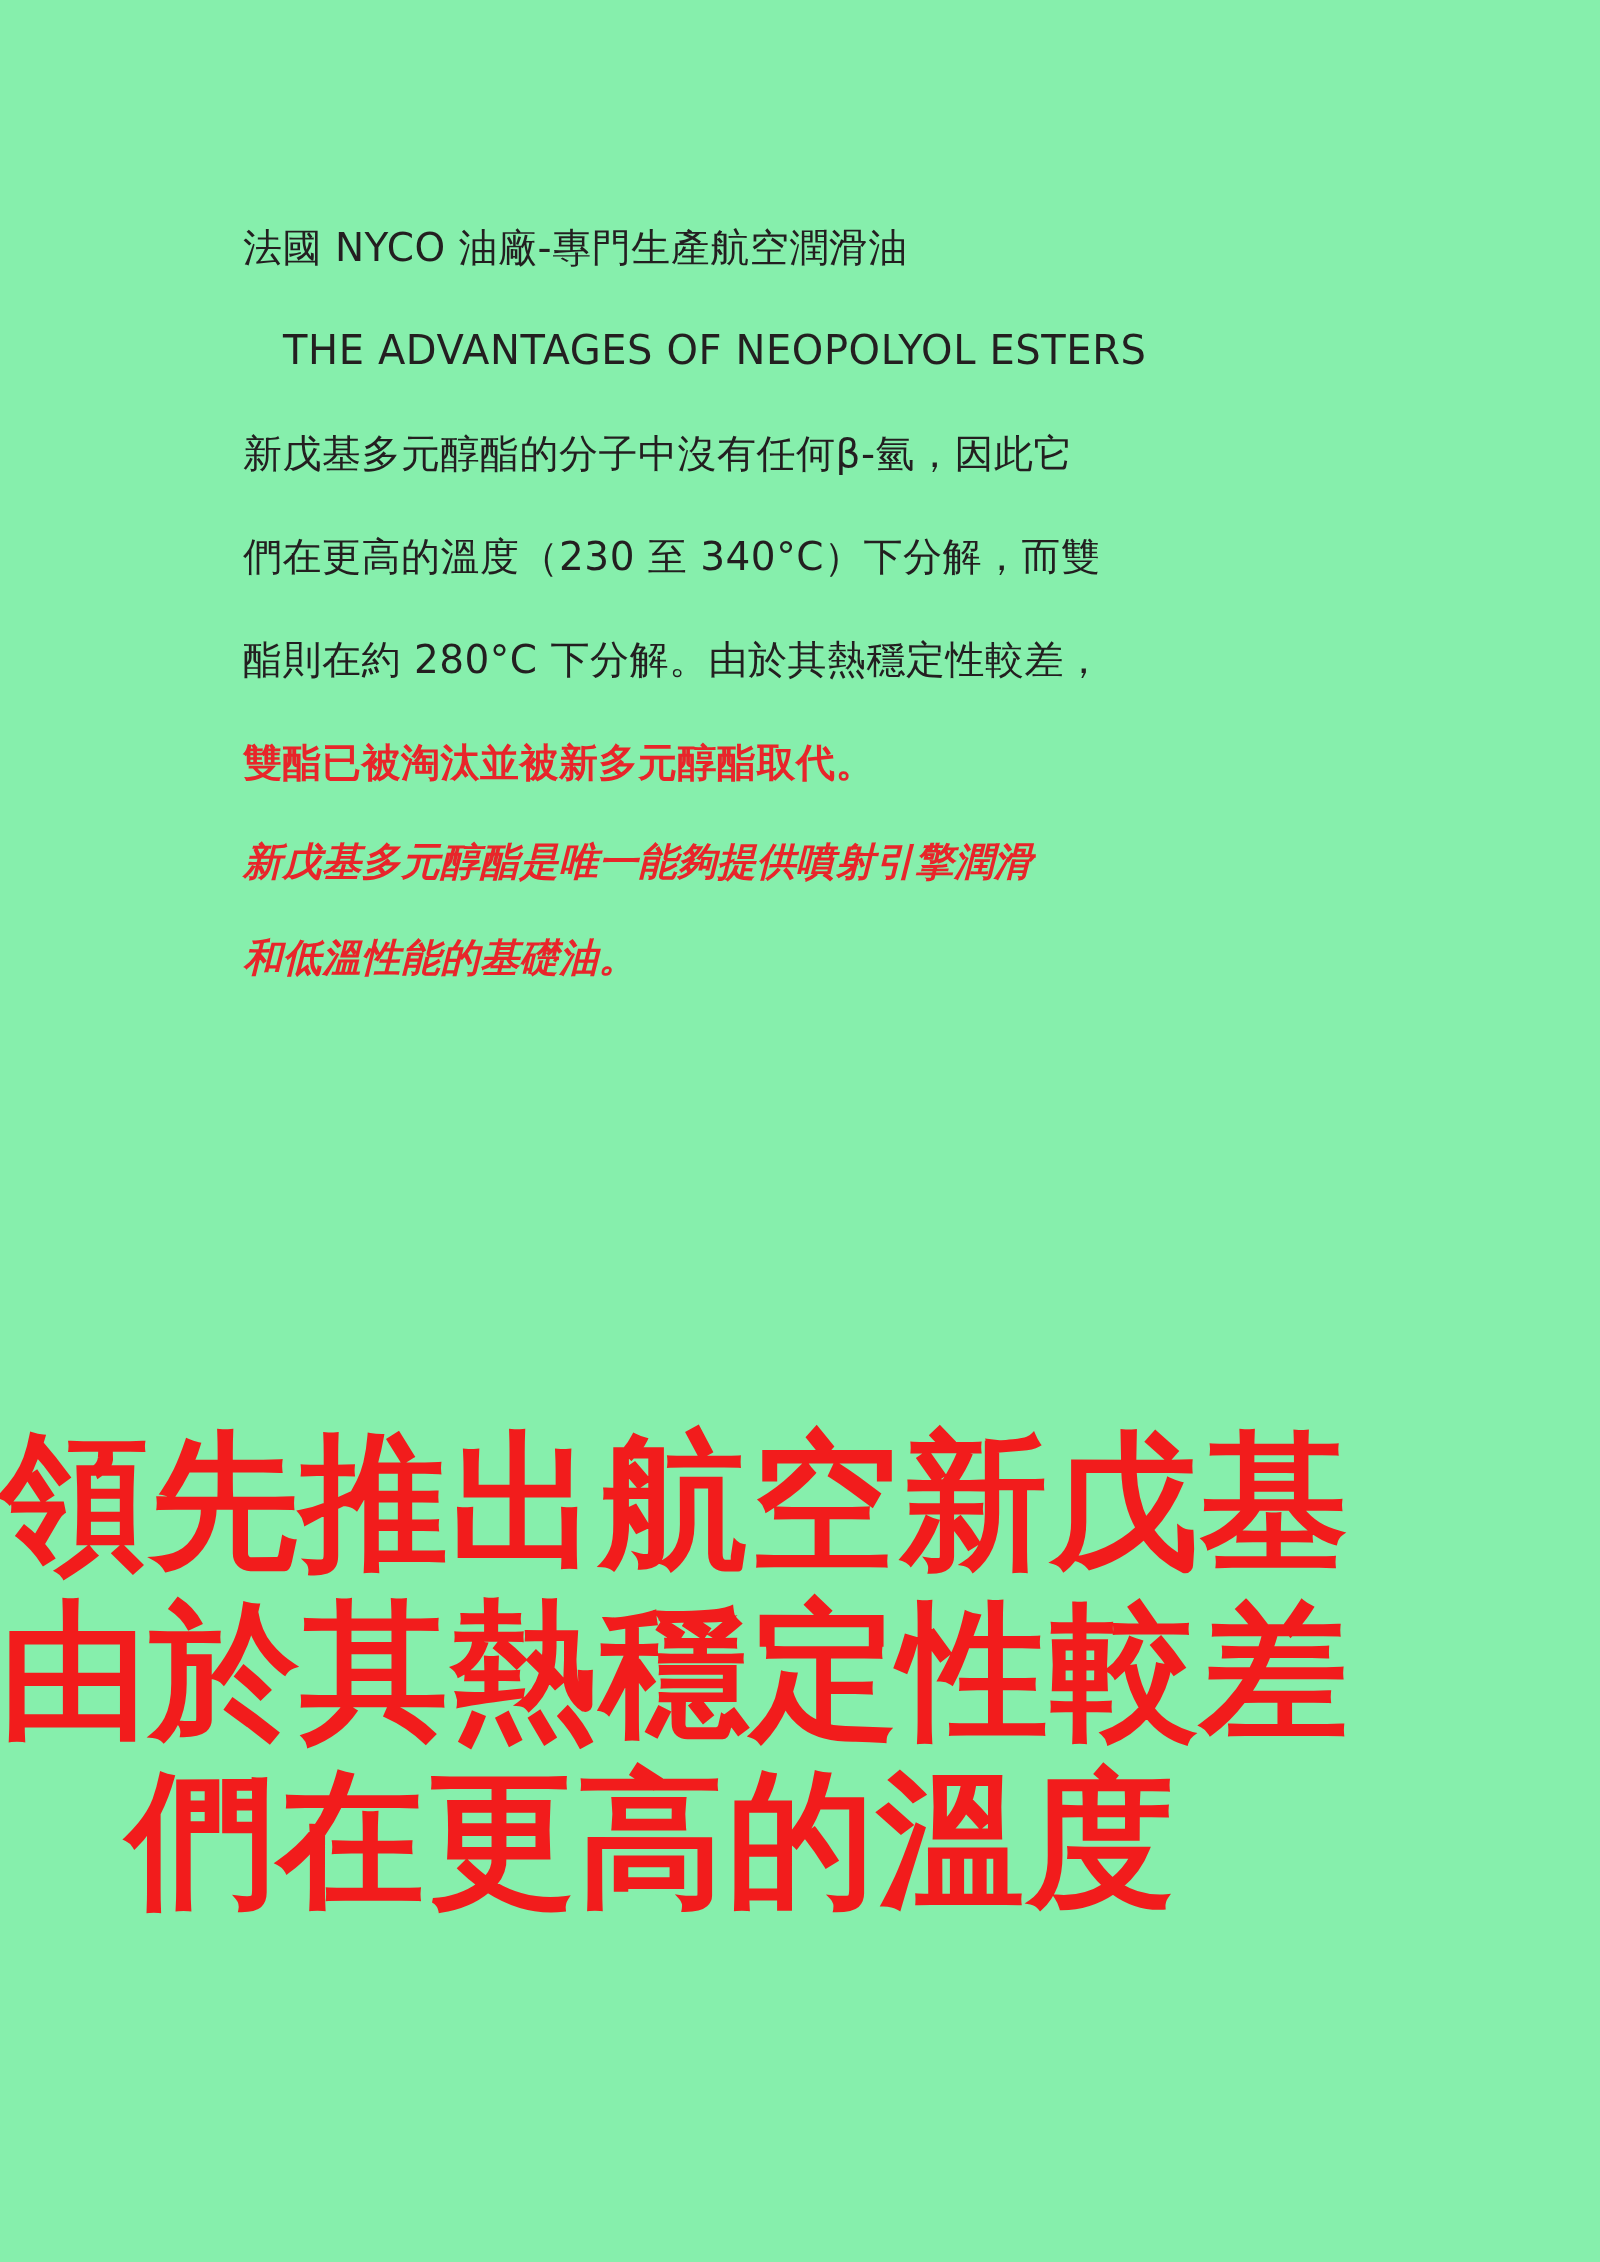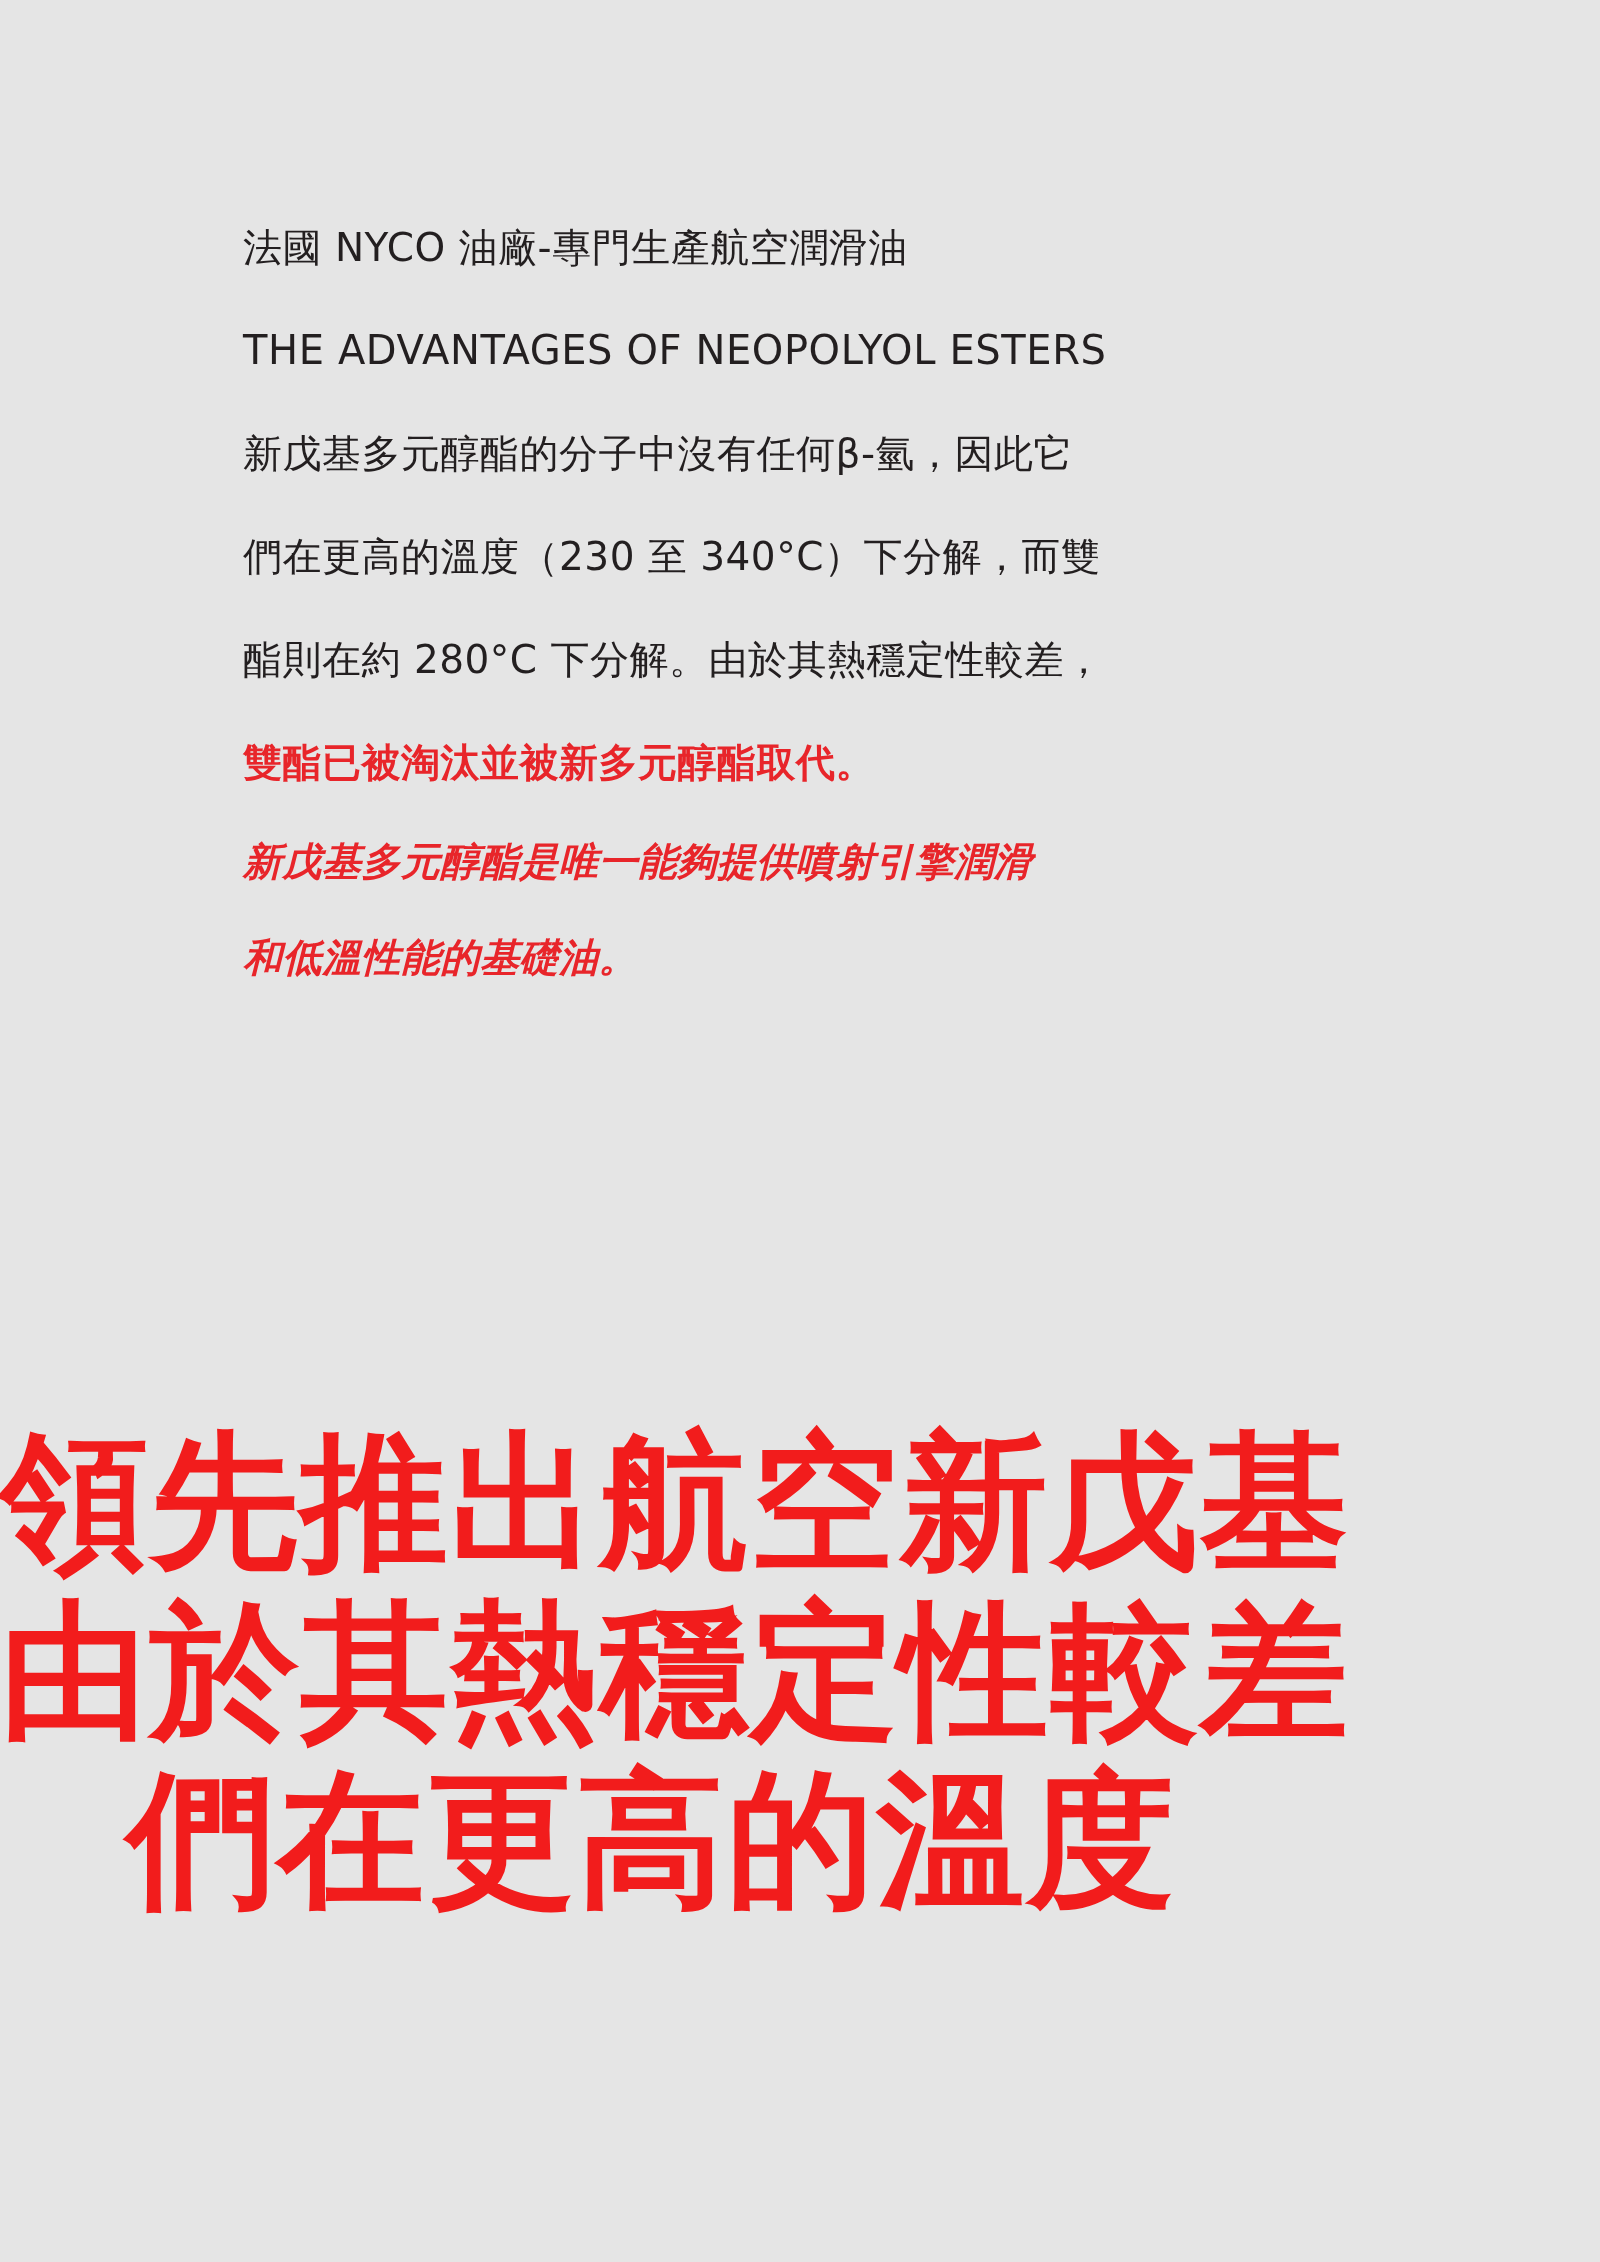--- a/index.html
+++ b/index.html
@@ -11,21 +11,21 @@
     width: 1600px;
     height: 2262px;
     font-family: "DejaVu Sans", "Liberation Sans", sans-serif;
     color: #231f20;
     overflow: hidden;
   }
   .page {
     position: relative;
     width: 1600px;
     height: 2262px;
-    background: #e5e5e5;
+    background: #86efac;
     box-sizing: border-box;
   }
   .body-block {
     position: absolute;
     left: 243px;
     top: 196px;
     width: 1140px;
   }
   .line {
     font-size: 39px;
@@ -36,20 +36,21 @@
   .line.black {
     color: #231f20;
   }
   .line.red {
     color: #e8252a;
     font-weight: 700;
   }
   .line.heading-en {
     font-size: 40px;
     letter-spacing: 0.6px;
+    margin-left: 40px;
   }
   .line.tight {
     line-height: 96px;
     font-style: italic;
   }
   .bigblock {
     position: absolute;
     left: 0;
     top: 1418px;
     width: 1303px;

